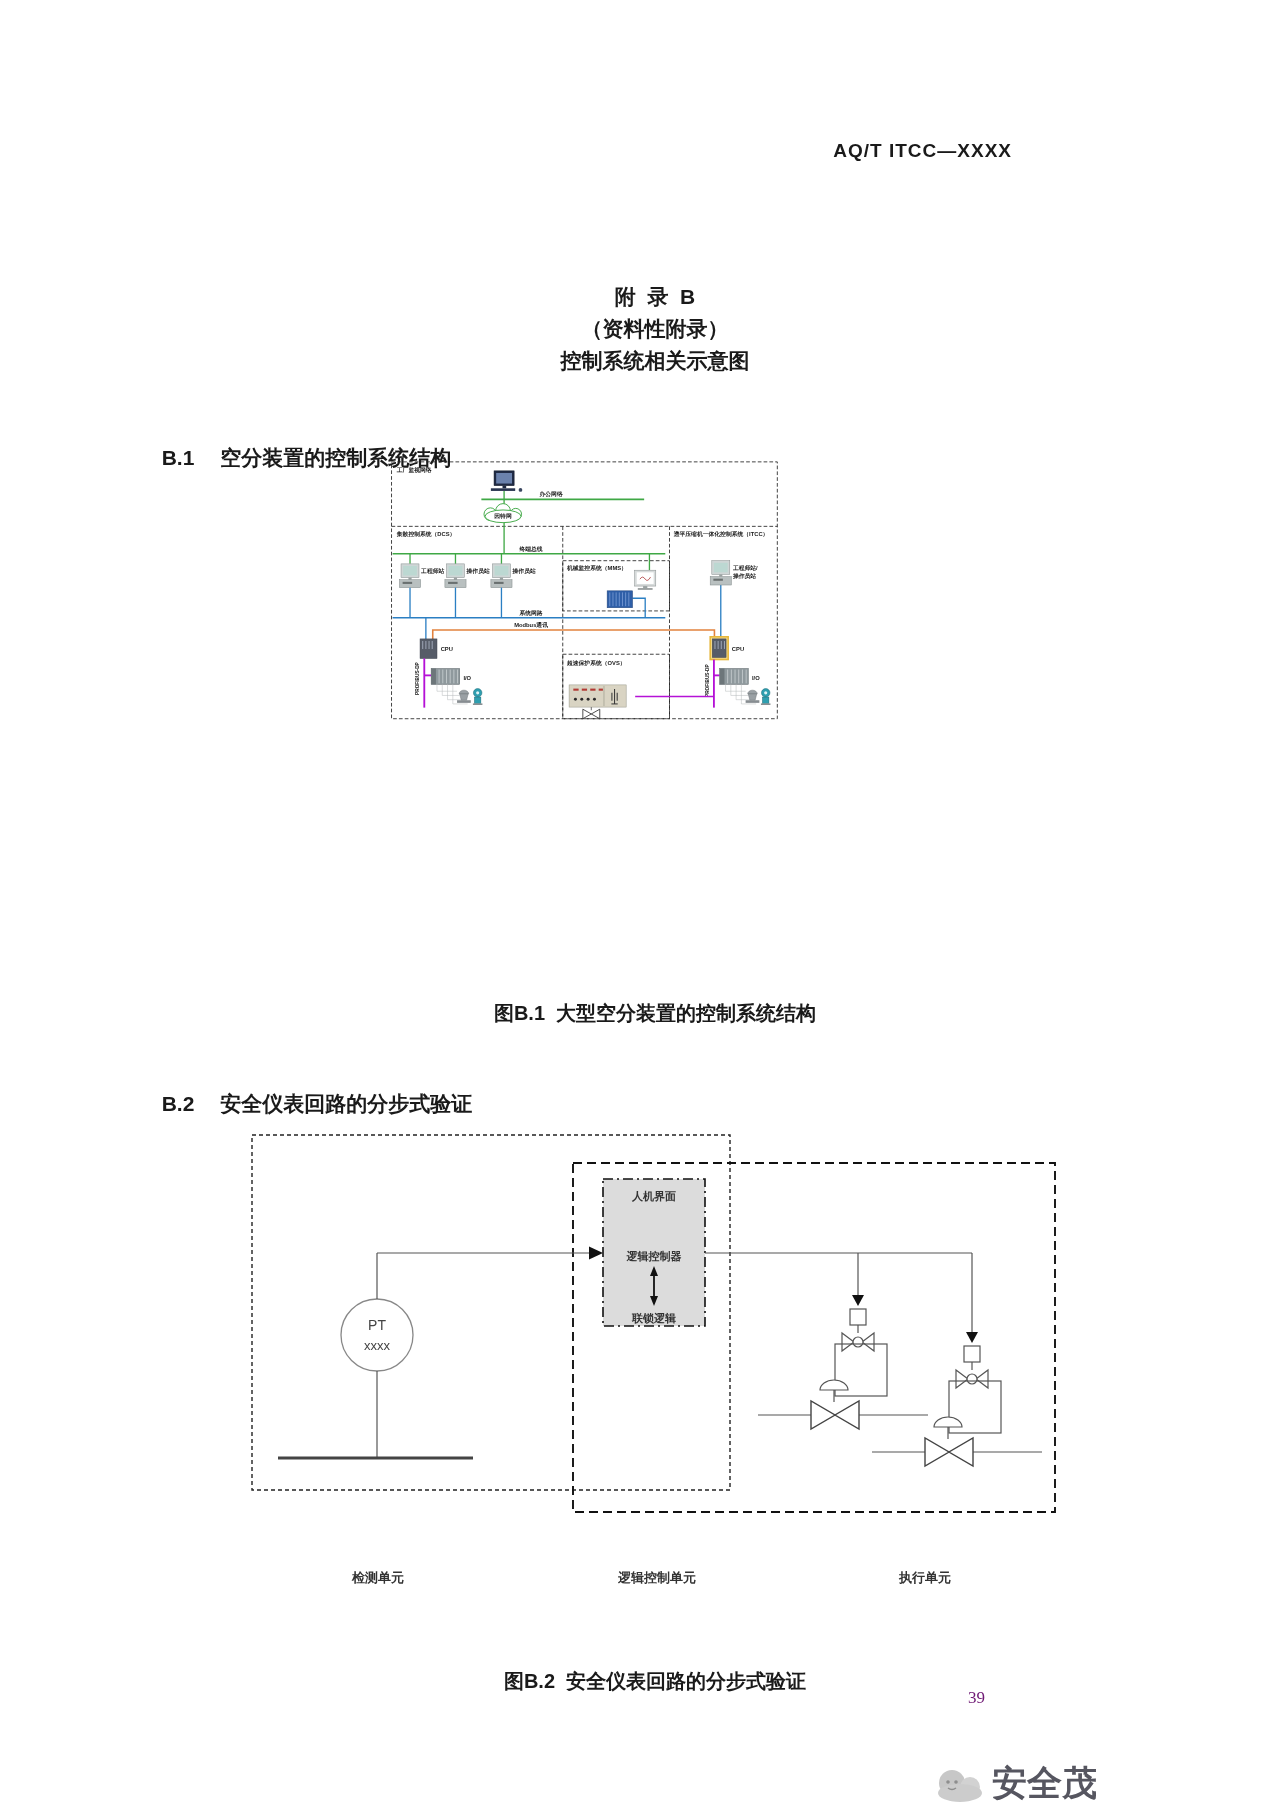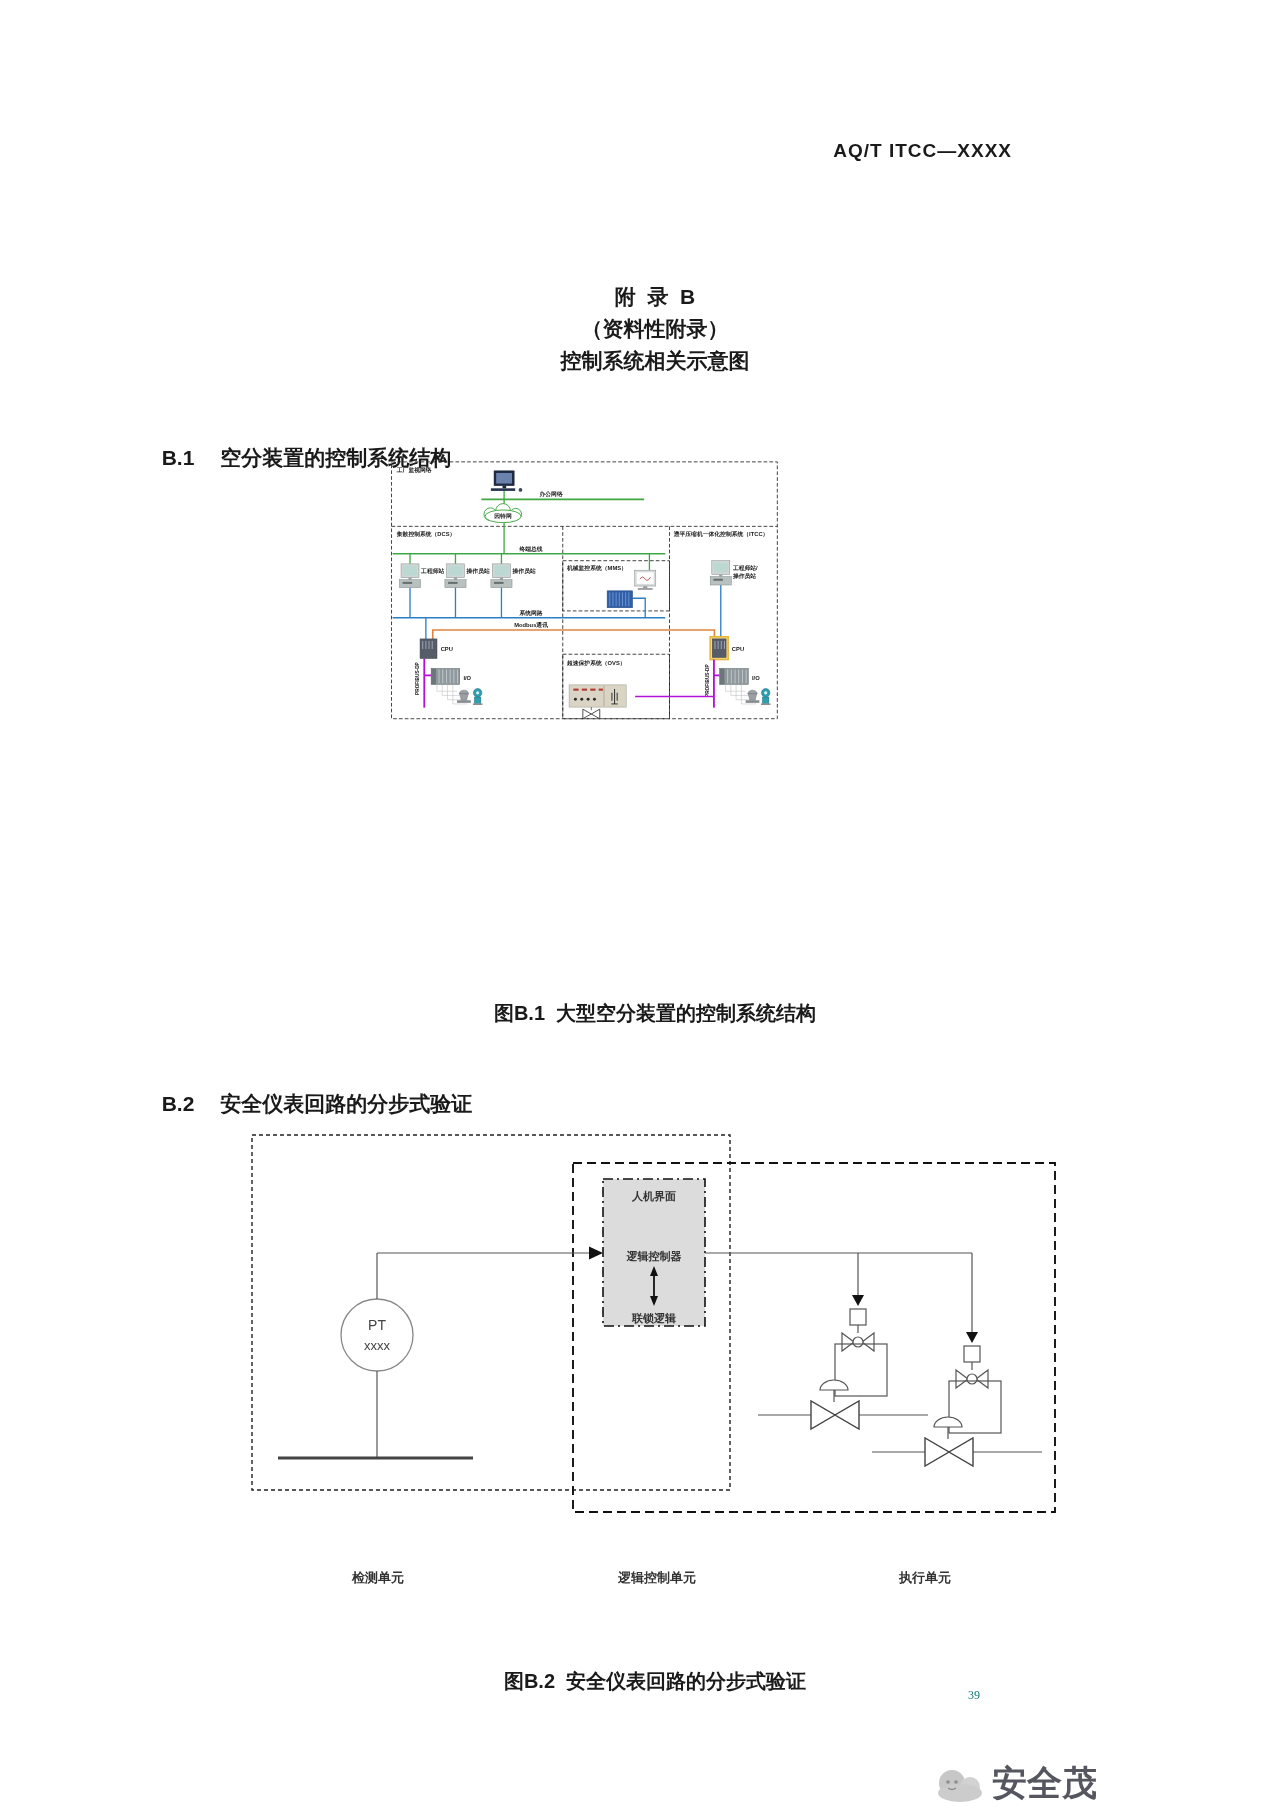--- a/index.html
+++ b/index.html
@@ -3,21 +3,21 @@
 <meta charset="utf-8">
 <style>
   html,body{margin:0;padding:0;background:#ffffff;}
   body{width:1280px;height:1810px;position:relative;font-family:"Liberation Sans",sans-serif;color:#1a1a1a;}
   .abs{position:absolute;}
   .hdr{font-size:19px;font-weight:bold;letter-spacing:1px;white-space:pre;}
   .title-line{width:1280px;text-align:center;font-weight:bold;font-size:21px;white-space:pre;transform:translateX(15px);}
   .sec-head{font-size:21px;font-weight:bold;white-space:pre;}
   .sec-head .no{margin-right:26px;text-align:center;}
   .caption{width:1280px;text-align:center;font-weight:bold;font-size:20px;white-space:pre;transform:translateX(15px);}
-  .pgnum{font-family:"Liberation Serif",serif;font-size:12px;color:#0f766e;}
+  .pgnum{font-family:"Liberation Serif",serif;font-size:17px;color:#701a75;}
   svg text{font-family:"Liberation Sans",sans-serif;}
   .wm{display:flex;align-items:center;gap:4px;}
   .wm-text{font-size:35px;font-weight:bold;color:#565660;}
 </style>
 </head>
 <body>
 
 <div class="abs hdr" style="right:268px;top:140px;">AQ/T ITCC—XXXX</div>
 
 <div class="abs title-line" style="top:283px;">附  录  B</div>

